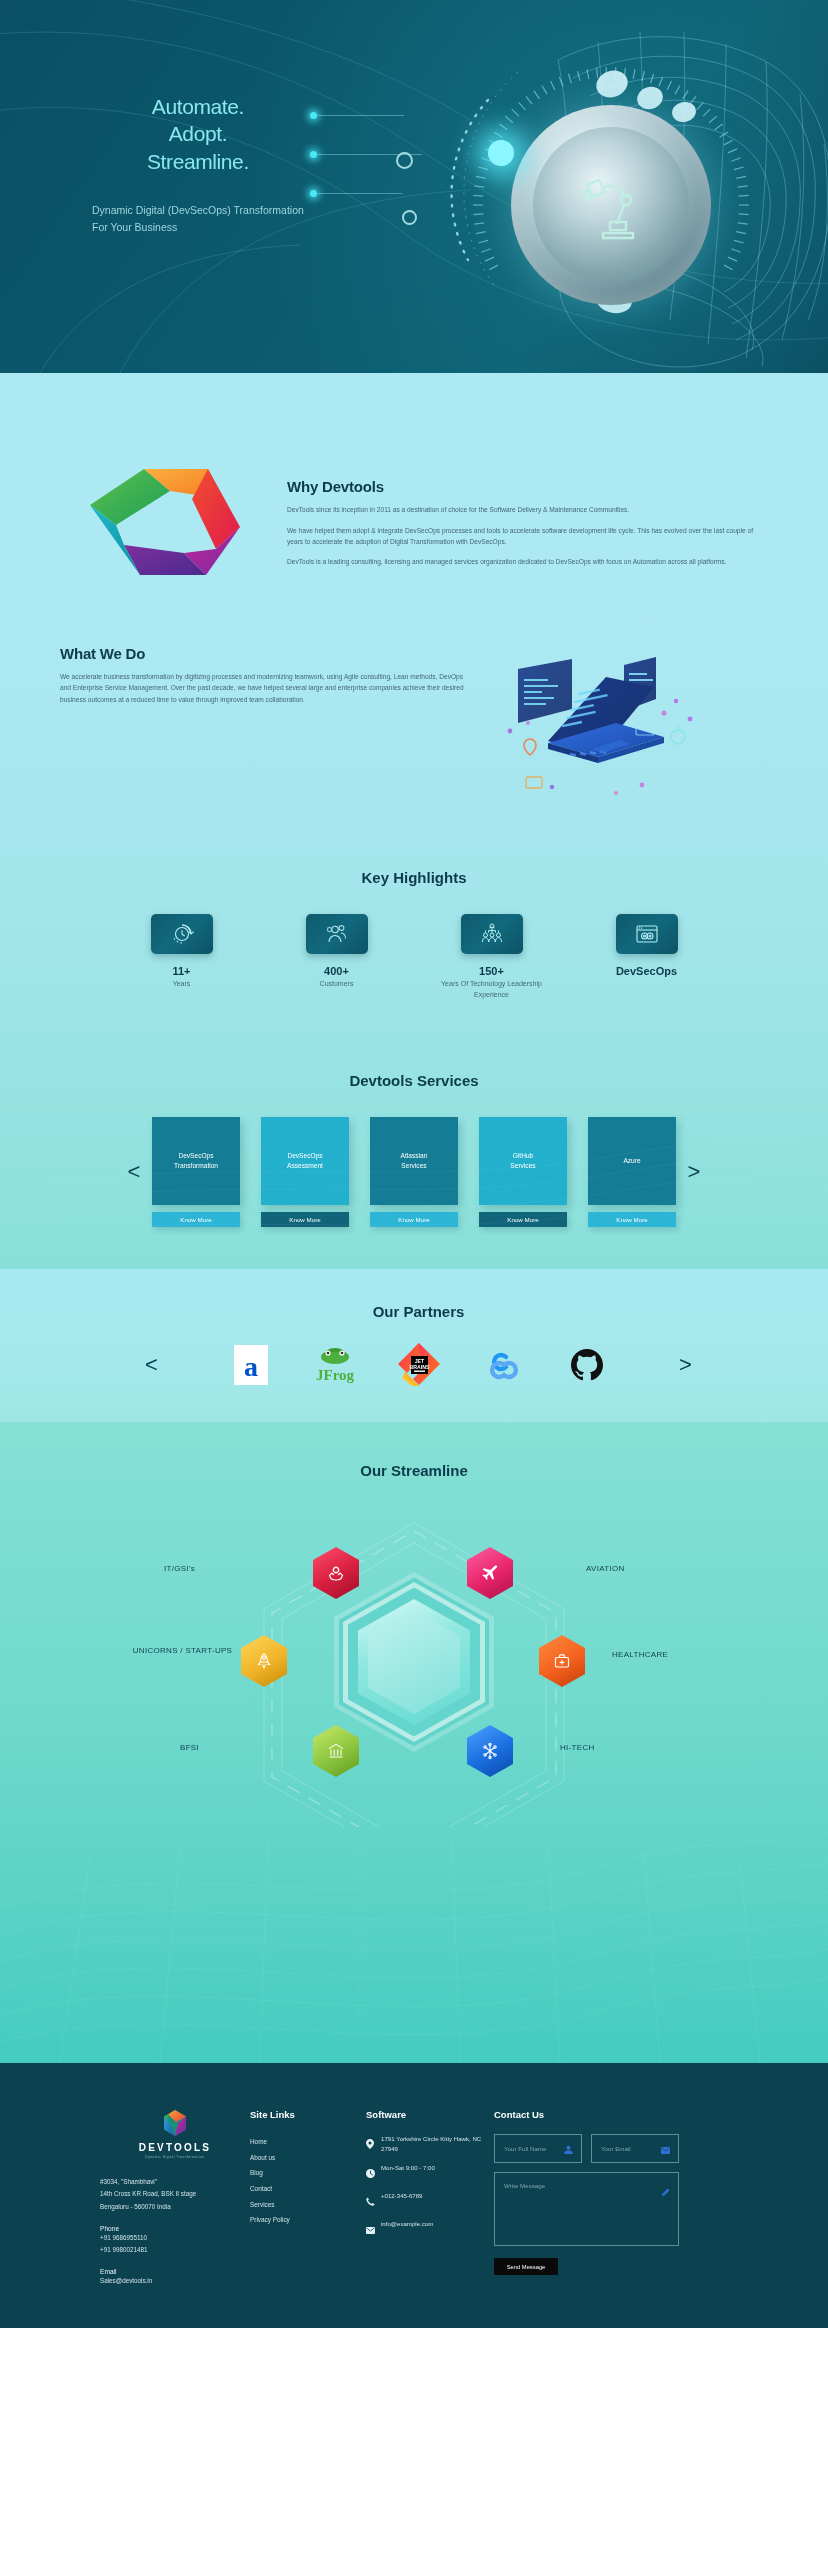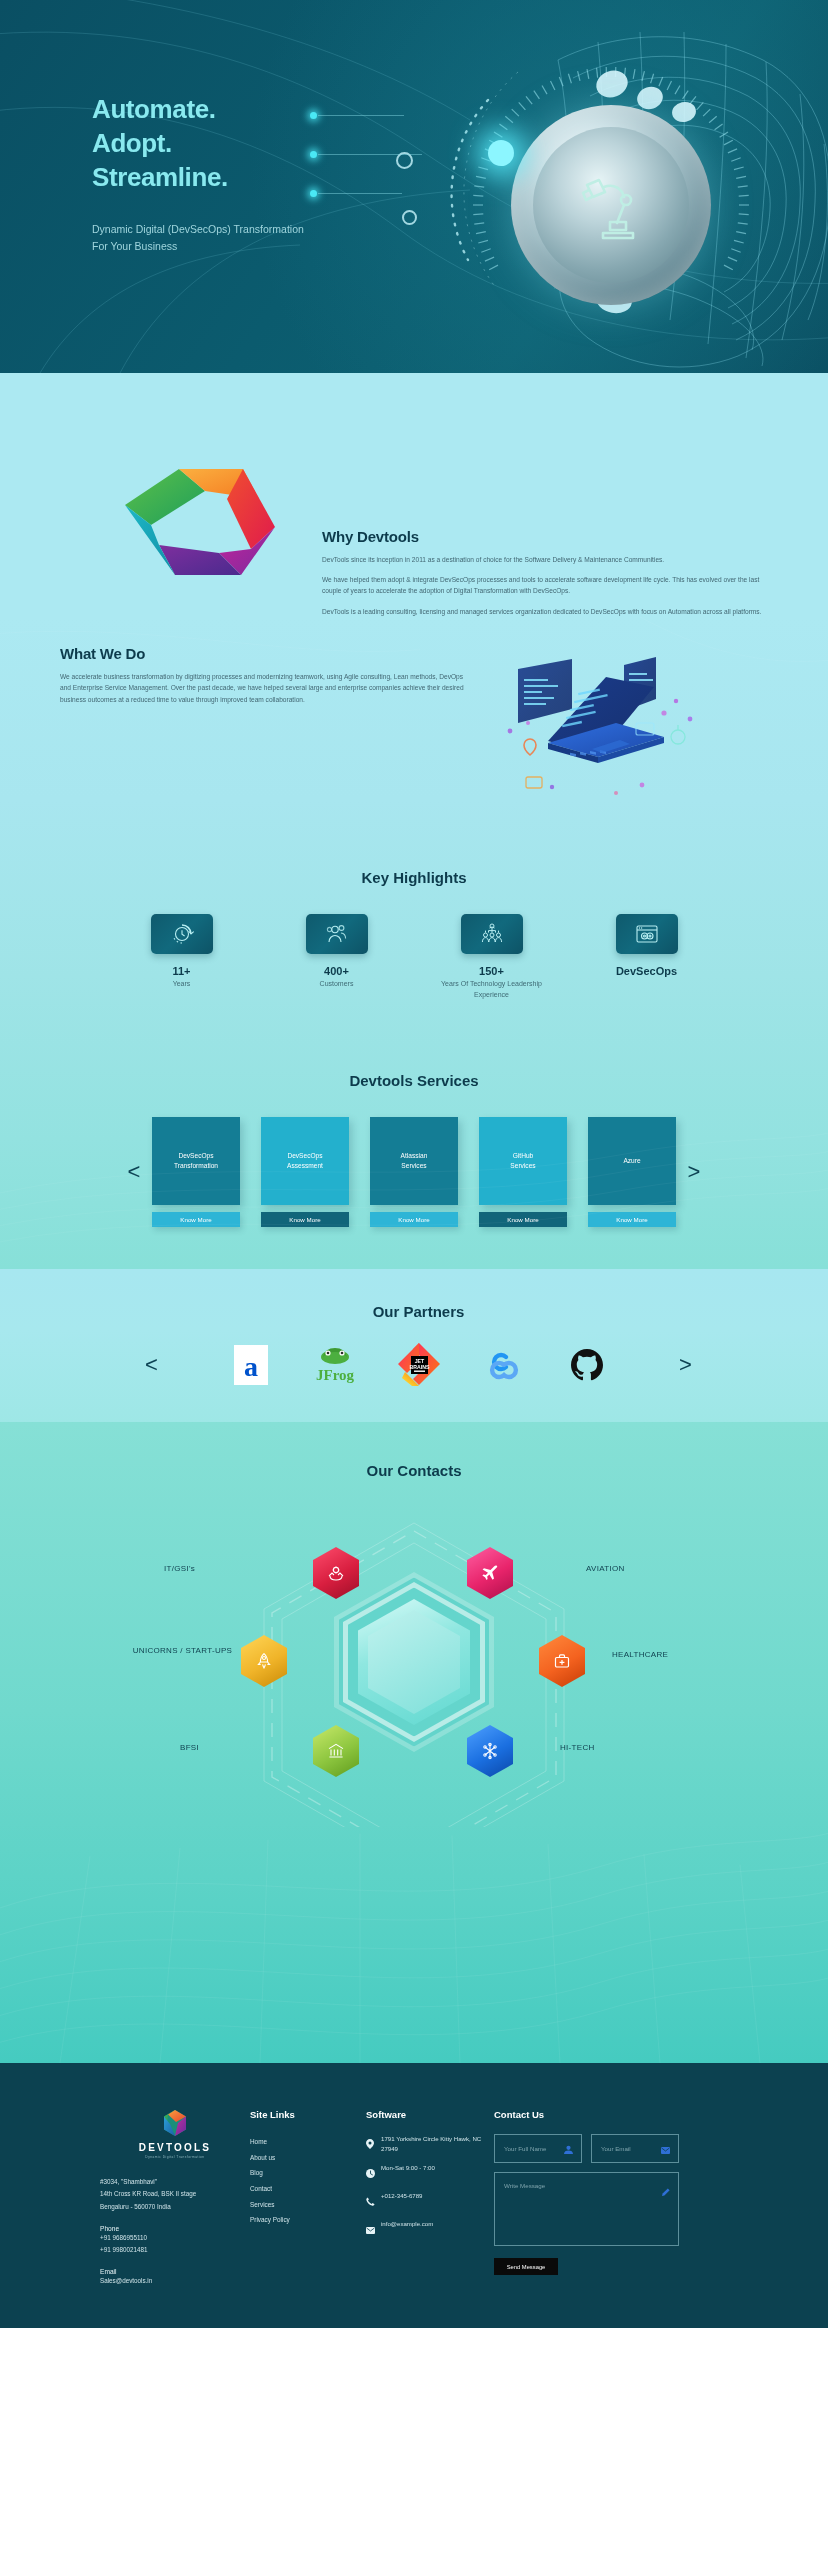--- a/index.html
+++ b/index.html
@@ -18,22 +18,22 @@
     height:373px;
     background:
       radial-gradient(circle at 72% 45%, rgba(25,120,140,.55) 0%, rgba(10,80,100,0) 55%),
       linear-gradient(125deg,#0a4f63 0%, #0b5b6e 45%, #0d6172 70%, #0a4e61 100%);
     overflow:hidden;
   }
   .hero-arcs { position:absolute; inset:0; }
   .hero-arcs svg { position:absolute; inset:0; }
   .hero-text { position:absolute; left:92px; top:93px; }
   .hero-line {
-    font-size:26px; font-weight:700; color:#89e9ef;
-    line-height:1.3; letter-spacing:-.4px;
+    font-size:21px; font-weight:400; color:#89e9ef;
+    line-height:1.3; letter-spacing:-.4px;text-align:center;
   }
   .hero-sub {
     margin-top:27px; font-size:10.5px; color:#9fd5dd; line-height:1.6; font-weight:400;
   }
 
   
   .hero-dot { position:absolute; width:7px; height:7px; border-radius:50%;
      background:#4ae8f5; box-shadow:0 0 7px 3px rgba(74,232,245,.75); }
   .hero-conn { position:absolute; height:1px; background:rgba(140,225,235,.45); }
 
@@ -64,21 +64,21 @@
     position:relative;
     background:linear-gradient(180deg,#a7e7f0 0%, #a7e8ee 40%, #9ee7e6 100%);
   }
   .sec-clientele {
     position:relative;
     background:linear-gradient(180deg,#86e0d6 0%, #70d9cd 45%, #5ad2c6 75%, #45cbc0 100%);
   }
   .grid-bg { position:absolute; inset:0; pointer-events:none; opacity:.45; }
 
   
-  .why-row { display:flex; padding:0 60px; align-items:flex-end;margin-left:35px; }
+  .why-row { display:flex; padding:0 60px; align-items:center; }
   .why-logo { width:205px; flex:0 0 205px; padding-top:12px; }
   .why-body { flex:1; padding-left:22px; padding-top:18px; }
   h2.sec-h { font-size:15px; font-weight:700; color:#0d3b4c; letter-spacing:-.2px; }
   .why-body p, .wwd-text p {
     font-size:6.6px; color:#436874; line-height:1.72; margin-top:9px; font-weight:400;
   }
   .why-body h2 { margin-bottom:4px; }
 
   
   .wwd-row { display:flex; padding:26px 60px 0 60px; align-items:flex-start; }
@@ -705,21 +705,21 @@
           <path d="M0,548 C180,494 400,574 600,514 C700,484 780,494 828,482"></path>
           <path d="M0,574 C180,522 400,602 600,542 C700,512 780,522 828,510"></path>
           <path d="M0,600 C180,550 400,628 600,570 C700,540 780,550 828,538"></path>
           <path d="M60,620 L90,420 M160,620 L180,412 M260,620 L268,404
                    M360,620 L360,398 M460,620 L452,400 M560,620 L548,408
                    M660,620 L644,418 M760,620 L740,428"></path>
         </g>
       </svg>
     </div>
 
-    <h2 style="position:relative;">Our Contacts</h2>
+    <h2 style="position:relative;">Our Streamline</h2>
 
     <div class="hexwrap">
 
       <svg width="560" height="330" viewBox="0 0 560 330" style="position:absolute;left:0;top:0;">
         <g fill="none" stroke="rgba(255,255,255,.22)" stroke-width="1">
           <polygon points="280,26 430,112 430,284 280,370 130,284 130,112"></polygon>
           <polygon points="280,46 412,122 412,274 280,350 148,274 148,122"></polygon>
         </g>
         <g stroke="rgba(255,255,255,.3)" stroke-width="1.4" stroke-dasharray="14 10" fill="none">
           <polygon points="280,34 422,116 422,280 280,362 138,280 138,116"></polygon>

